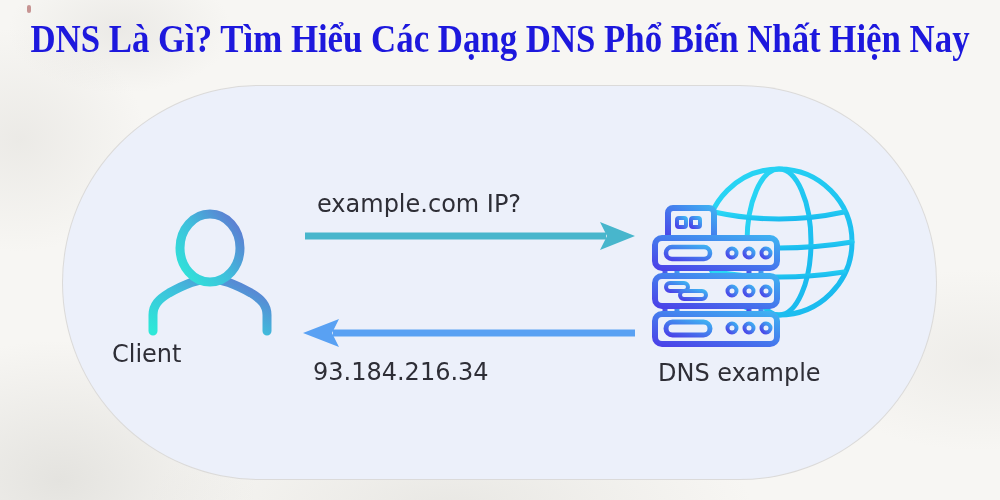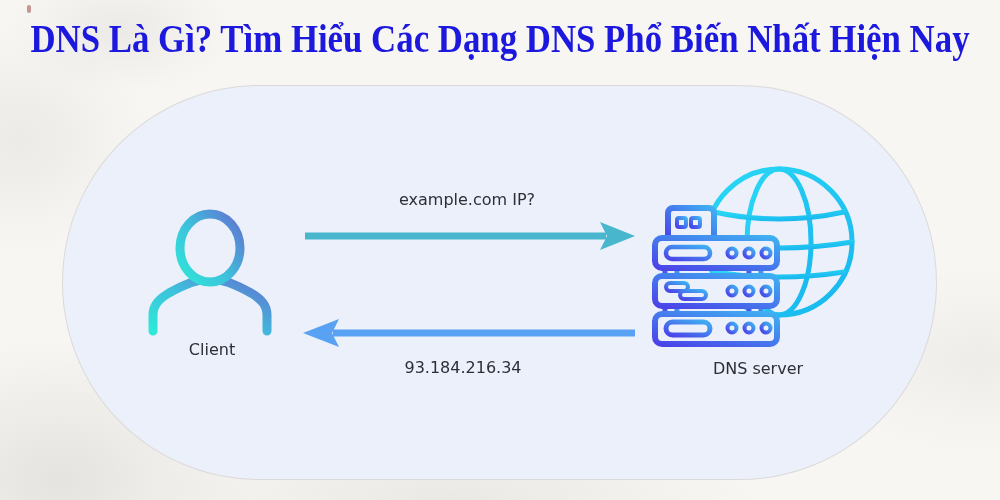--- a/index.html
+++ b/index.html
@@ -33,23 +33,23 @@
     position:absolute;left:62px;top:85px;width:875px;height:395px;
     background:#ecf0fa;
     border:1px solid rgba(205,200,190,0.55);
     border-radius:200px;
     box-sizing:border-box;
   }
   .abs{position:absolute;}
   .diagram-label{
     position:absolute;
     font-family:"DejaVu Sans","Liberation Sans",sans-serif;
-    font-size:16px;
+    font-size:24px;
     color:#2e2e36;
-    text-align:center;
+    text-align:left;
     white-space:nowrap;
   }
   .speck{
     position:absolute;left:27px;top:5px;width:4px;height:8px;
     background:rgba(160,70,70,0.55);border-radius:2px;
   }
 </style>
 </head>
 <body>
 
@@ -132,15 +132,15 @@
       <circle cx="118" cy="166" r="4.5" stroke-width="4" fill="none"></circle>
     </g>
   </svg>
 
   <div class="diagram-label" style="left:317px;top:190px;width:300px;">example.com IP?</div>
 
   <div class="diagram-label" style="left:313px;top:358px;width:300px;">93.184.216.34</div>
 
   <div class="diagram-label" style="left:112px;top:340px;width:200px;">Client</div>
 
-  <div class="diagram-label" style="left:658px;top:359px;width:200px;">DNS server</div>
+  <div class="diagram-label" style="left:658px;top:359px;width:200px;">DNS example</div>
 
 </div>
 
 </body></html>

